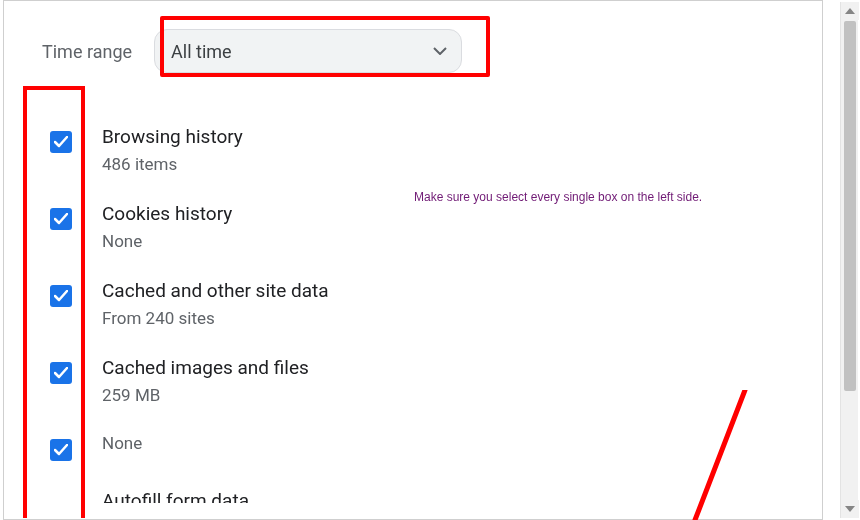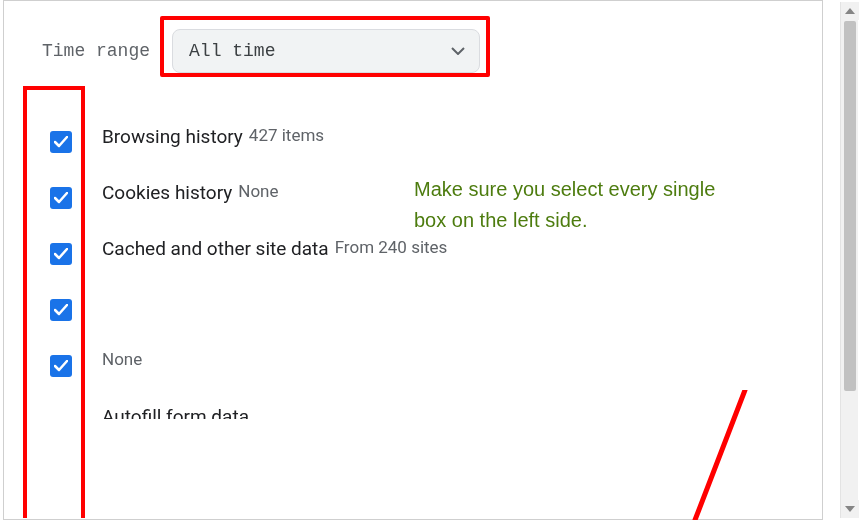--- a/index.html
+++ b/index.html
@@ -9,28 +9,28 @@
     .dialog {
       position: absolute;
       left: 3px; top: 0;
       width: 820px; height: 520px;
       border: 1px solid #cfcfcf;
       background: #fff;
       padding: 28px 30px 0 38px;
       overflow: hidden;
     }
 
-    .time-row { display: flex; align-items: center; gap: 22px; font-family: Liberation Mono, monospace; }
+    .time-row { display: flex; align-items: center; gap: 22px; }
     .time-label { color: #5f6368; font-size: 18px; }
 
     .select {
       display: flex; align-items: center; justify-content: space-between;
       width: 308px; height: 44px;
       border: 1px solid #dadce0;
-      border-radius: 8px;
+      border-radius: 13px;
       background: #f1f3f4;
       padding: 0 14px 0 16px;
       color: #3c4043; font-size: 18px;
       cursor: pointer;
     }
     .select .caret svg { display: block; }
     .select-outline {
       position: absolute;
       left: 160px; top: 16px;
       width: 330px; height: 61px;
@@ -46,42 +46,42 @@
     }
     .cb-wrap { width: 26px; padding-top: 6px; display:flex; justify-content:center; }
     .checkbox {
       width: 22px; height: 22px;
       background: #1a73e8;
       border-radius: 3px;
       display: flex; align-items: center; justify-content: center;
       cursor: pointer;
     }
     .checkbox svg { display:block; }
-    .item-text { display: flex; gap: 6px; }
+    .item-text { display: flex; flex-direction: column; gap: 6px; }
     .item-title { color: #202124; font-size: 19px; }
     .item-sub { color: #5f6368; font-size: 17px; }
 
     .partial .item-title { height: 14px; overflow: hidden; }
 
     .column-outline {
       position: absolute;
       left: 23px; top: 86px;
       width: 62px; height: 432px;
       border: 4px solid #ff0000;
       border-bottom: none;
       pointer-events: none;
     }
 
     .annotation {
       position: absolute;
-      left: 414px; top: 174px;
+      left: 414px; top: 188px;
       width: 330px;
-      color: #4d7c0f;
+      color: #701a75;
       font-family: Verdana, Arial, sans-serif;
-      font-size: 20px;
+      font-size: 12px;
       line-height: 1.55;
       pointer-events: none;
     }
 
     .red-stroke {
       position: absolute;
       pointer-events: none;
     }
 
     .scrollbar-track {
@@ -131,21 +131,21 @@
       <div class="item">
         <div class="cb-wrap">
             <div class="checkbox">
           <svg width="14" height="12" viewBox="0 0 14 12">
                 <path d="M1 6 L5 10 L13 1" fill="none" stroke="#fff" stroke-width="2.5" stroke-linecap="round" stroke-linejoin="round"></path>
               </svg>
         </div>
           </div>
         <div class="item-text">
           <span class="item-title">Browsing history</span>
-          <span class="item-sub">427 items</span>
+          <span class="item-sub">486 items</span>
         </div>
       </div>
 
       <div class="item">
         <div class="cb-wrap">
             <div class="checkbox">
           <svg width="14" height="12" viewBox="0 0 14 12">
                 <path d="M1 6 L5 10 L13 1" fill="none" stroke="#fff" stroke-width="2.5" stroke-linecap="round" stroke-linejoin="round"></path>
               </svg>
         </div>
@@ -171,20 +171,24 @@
       </div>
 
       <div class="item">
         <div class="cb-wrap">
             <div class="checkbox">
           <svg width="14" height="12" viewBox="0 0 14 12">
                 <path d="M1 6 L5 10 L13 1" fill="none" stroke="#fff" stroke-width="2.5" stroke-linecap="round" stroke-linejoin="round"></path>
               </svg>
         </div>
           </div>
+        <div class="item-text">
+          <span class="item-title">Cached images and files</span>
+          <span class="item-sub">259 MB</span>
+        </div>
       </div>
 
       <div class="item">
         <div class="cb-wrap">
             <div class="checkbox">
           <svg width="14" height="12" viewBox="0 0 14 12">
                 <path d="M1 6 L5 10 L13 1" fill="none" stroke="#fff" stroke-width="2.5" stroke-linecap="round" stroke-linejoin="round"></path>
               </svg>
         </div>
           </div>

